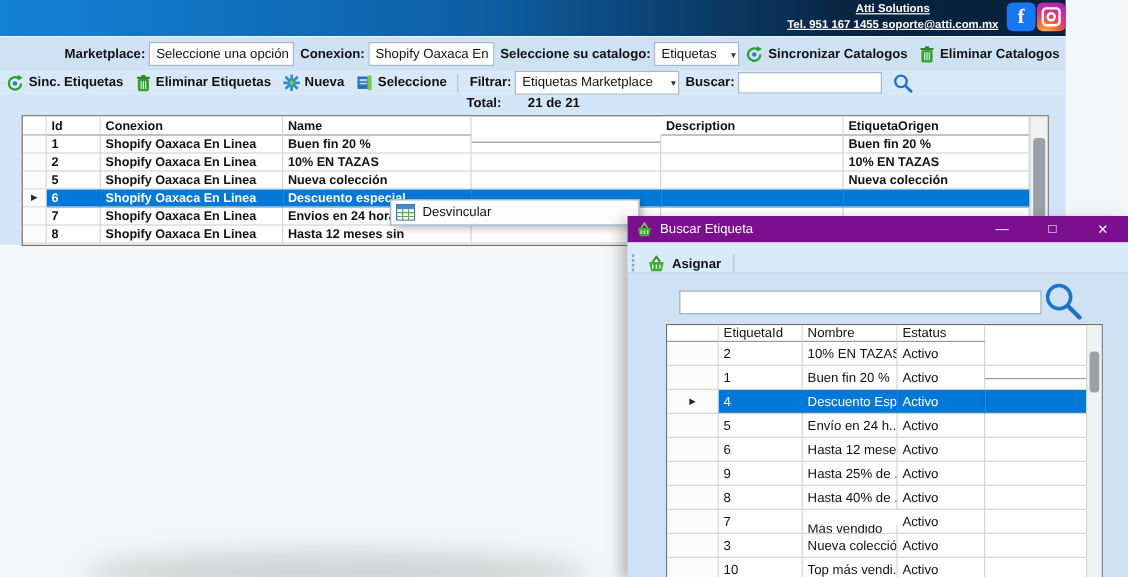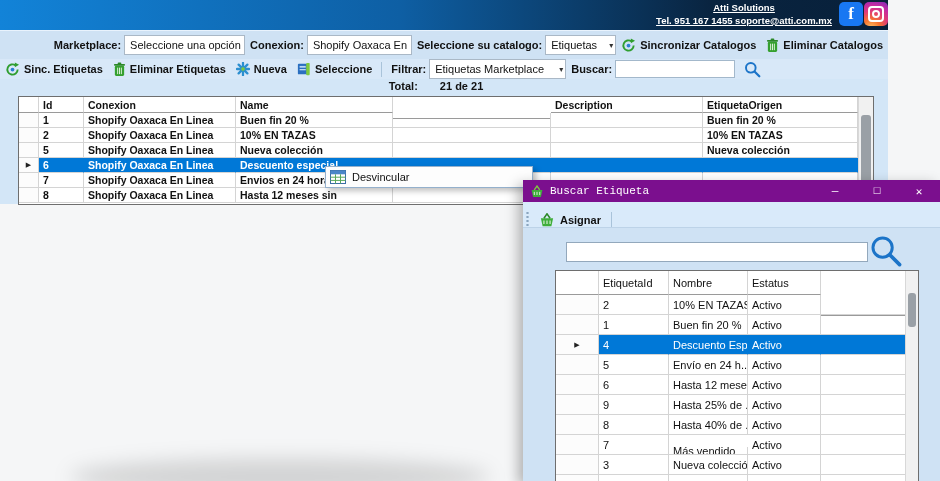--- a/index.html
+++ b/index.html
@@ -57,21 +57,21 @@
   .menu-item{position:relative;height:18px;display:flex;align-items:center;gap:6px;
              font-size:11px;padding-left:3px;color:#111;}
   .menu-item.hl{background:#cde6fc;outline:1px solid #5aa0e0;outline-offset:-1px;}
   .mi-icon{width:16px;height:14px;flex:0 0 auto;}
   .red-underline{position:absolute;left:12px;right:6px;bottom:-1px;height:2px;background:var(--annotation-red);}
 
   
   .dialog{position:absolute;left:523px;top:180px;width:417px;height:301px;background:#cfe2f4;
           z-index:10;box-shadow:-5px 4px 12px rgba(0,0,0,.28);}
   .dlg-titlebar{position:absolute;left:0;top:0;width:100%;height:22px;background:var(--dialog-purple);
-                display:flex;align-items:center;color:#fff;font-size:11px;font-family:Liberation Mono, monospace;}
+                display:flex;align-items:center;color:#fff;font-size:11px;}
   .dlg-title{margin-left:6px;}
   .dlg-icon{margin-left:7px;display:flex;}
   .dlg-btns{margin-left:auto;display:flex;height:100%;}
   .dlg-btn{width:42px;height:100%;display:flex;align-items:center;justify-content:center;font-size:11px;color:#fff;}
   .dlg-toolbar{position:absolute;left:0;top:22px;width:100%;height:25px;background:#d9eafa;
                border-bottom:1px solid #bdd3e8;display:flex;align-items:flex-end;}
   .grip{width:3px;height:16px;margin:0 4px 0 3px;
         background-image:radial-gradient(circle,#8aa5bf 1px,transparent 1.3px);background-size:3px 4px;}
   .asignar{display:flex;align-items:center;gap:5px;font-size:11px;font-weight:bold;padding:0 6px;}
   .dlg-search{position:absolute;left:43px;top:62px;width:292px;height:18px;background:#fff;
@@ -300,21 +300,21 @@
     </div>
     <input class="dlg-search" value="" style="">
     <svg class="dlg-mag" width="34" height="34" viewBox="0 0 30 30">
         <circle cx="12" cy="12" r="8.5" fill="none" stroke="#1c74c8" stroke-width="2.6"></circle>
         <line x1="18.5" y1="18.5" x2="27" y2="27" stroke="#1c74c8" stroke-width="3.2" stroke-linecap="round"></line>
       </svg>
     <div class="grid" id="dialog-grid">
       <div class="vscroll">
           <div class="vthumb" style="top:22px;height:34px"></div>
         </div>
-    <div class="g-row" style="height: 24px;">
+    <div class="g-row" style="height: 14px;">
           <div class="g-hcell g-sel" style="width: 43px;"></div>
           <div class="g-hcell" style="width: 70px;">EtiquetaId</div>
           <div class="g-hcell" style="width: 79px;">Nombre</div>
           <div class="g-hcell" style="width: 73px;">Estatus</div>
           <div class="g-hcell" style="width: 85px; margin-top: 44px;">Padre</div>
         </div>
         <div class="g-row" style="height: 20px;">
           <div class="g-sel" style="width: 43px;"></div>
           <div class="g-cell" style="width: 70px;">2</div>
           <div class="g-cell" style="width: 79px;">10% EN TAZAS</div>

